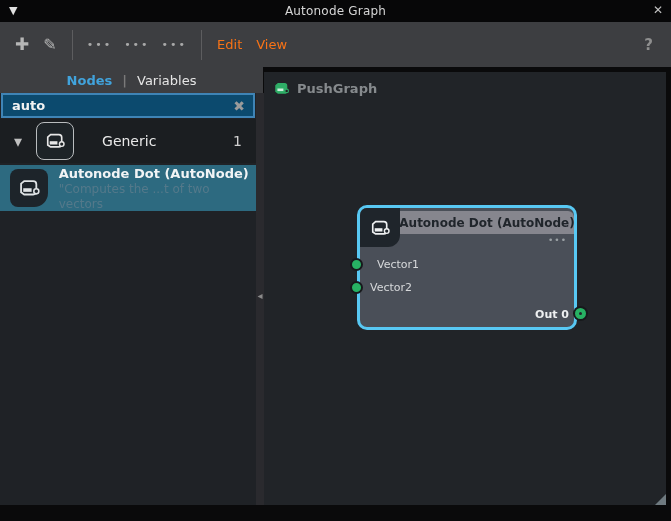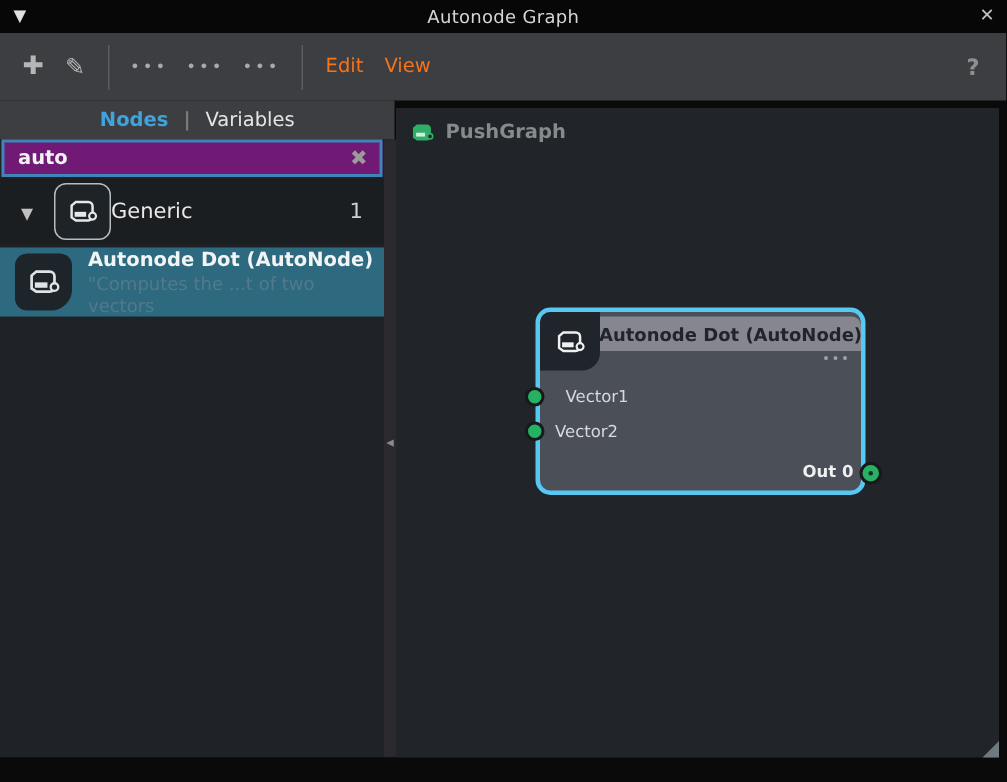--- a/index.html
+++ b/index.html
@@ -27,31 +27,31 @@
 
   
   .sidetabs { position:absolute; left:0; top:67px; width:263px; height:26px; background:#3d3e41;
     display:flex; align-items:center; justify-content:center; gap:10px; font-size:13px; }
   .tab-active { color:#41a3dc; font-weight:bold; cursor:pointer; }
   .tab-sep { color:#7a7a7a; font-weight:bold; }
   .tab-inactive { color:#e5e5e5; cursor:pointer; }
 
   
   .sidebar { position:absolute; left:0; top:93px; width:256px; height:412px; background:#1f2226; }
-  .searchbox { position:absolute; left:1px; top:0px; width:254px; height:25px; background:#701a75;
+  .searchbox { position:absolute; left:1px; top:0px; width:254px; height:25px; background:#0c4a6e;
     border:2px solid #3f84b6; display:flex; align-items:center; }
   .searchbox .q { color:#f2f2f2; font-size:13px; font-weight:bold; padding-left:9px; flex:1; }
   .searchbox .clear { color:#9b9b9b; font-size:14px; font-weight:bold; padding-right:8px; cursor:pointer; }
 
   .catrow { position:absolute; left:0; top:26px; width:256px; height:44px; background:#1b1e21;
     display:flex; align-items:center; }
   .chev { color:#c0c0c0; padding:0 14px; cursor:pointer; }
   .cat-iconbtn { width:38px; height:38px; border:1px solid #b9bcbe; border-radius:8px; background:#1d2327;
     display:flex; align-items:center; justify-content:center; cursor:pointer; }
-  .cat-label { color:#e8e8e8; font-size:14px; margin-left:0; flex:1; }
+  .cat-label { color:#e8e8e8; font-size:14px; margin-left:28px; flex:1; }
   .cat-count { color:#d0d0d0; font-size:14px; margin-right:14px; }
 
   .resultrow { position:absolute; left:0; top:72px; width:256px; height:46px; background:#2d6a80;
     display:flex; align-items:center; cursor:pointer; }
   .res-icon { width:38px; height:38px; background:#1d242a; border-radius:8px 8px 14px 8px; margin-left:10px;
     display:flex; align-items:center; justify-content:center; }
   .res-text { margin-left:11px; }
   .res-title { color:#f2f4f5; font-size:13px; font-weight:bold; line-height:17px; }
   .res-desc { color:#54798a; font-size:12px; line-height:15px; }
 
@@ -70,21 +70,21 @@
     border:3px solid #58c8f3; border-radius:10px; background:#4a4f58; }
   .node-header { position:absolute; left:0; top:3px; right:0; height:23px; background:#86868e;
     border-radius:6px 6px 0 0; display:flex; align-items:center; justify-content:center; padding-left:40px; }
   .node-title { color:#20252b; font-size:12px; font-weight:bold; white-space:nowrap; }
   .node-iconbox { position:absolute; left:0; top:0; width:40px; height:39px; background:#1f252b;
     border-radius:7px 0 12px 0; display:flex; align-items:center; justify-content:center; z-index:2; }
   .node-menu { position:absolute; right:7px; top:27px; color:#9aa0a4; font-size:9px; letter-spacing:1px; cursor:pointer; }
   .pinrow { position:absolute; left:-10px; display:flex; align-items:center; gap:7px; }
   .pin-in { width:13px; height:13px; border-radius:50%; background:#27b163; border:2px solid #17191c; }
   .pin-label { color:#d7d9db; font-size:11px; }
-  .outrow { position:absolute; right:-12px; bottom:6px; display:flex; align-items:flex-end; gap:6px; }
+  .outrow { position:absolute; right:-12px; bottom:6px; display:flex; align-items:flex-start; gap:6px; }
   .out-label { color:#eef0f1; font-size:11px; font-weight:bold; }
   .pin-out { width:11px; height:11px; border-radius:50%; background:#22262b; border:4px solid #27b163;
     box-shadow:0 0 0 2px #17191c; }
 
   
   .statusbar { position:absolute; left:0; top:505px; width:671px; height:16px; background:#0a0a0b; }
   .grip { position:absolute; right:5px; bottom:16px; width:0; height:0;
     border-style:solid; border-width:0 0 11px 11px; border-color:transparent transparent #6f7a80 transparent; }
   svg { display:block; }
 </style>

